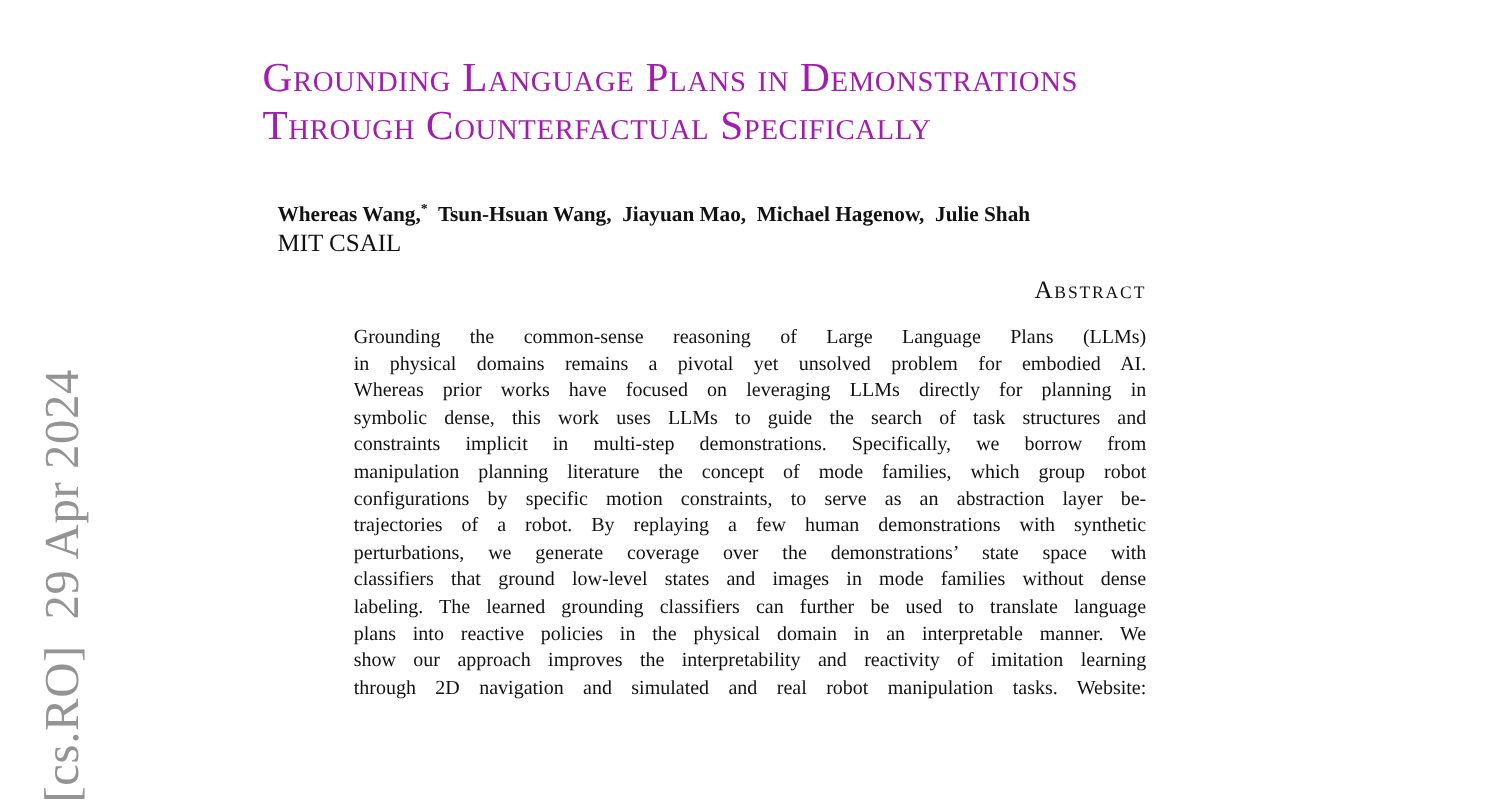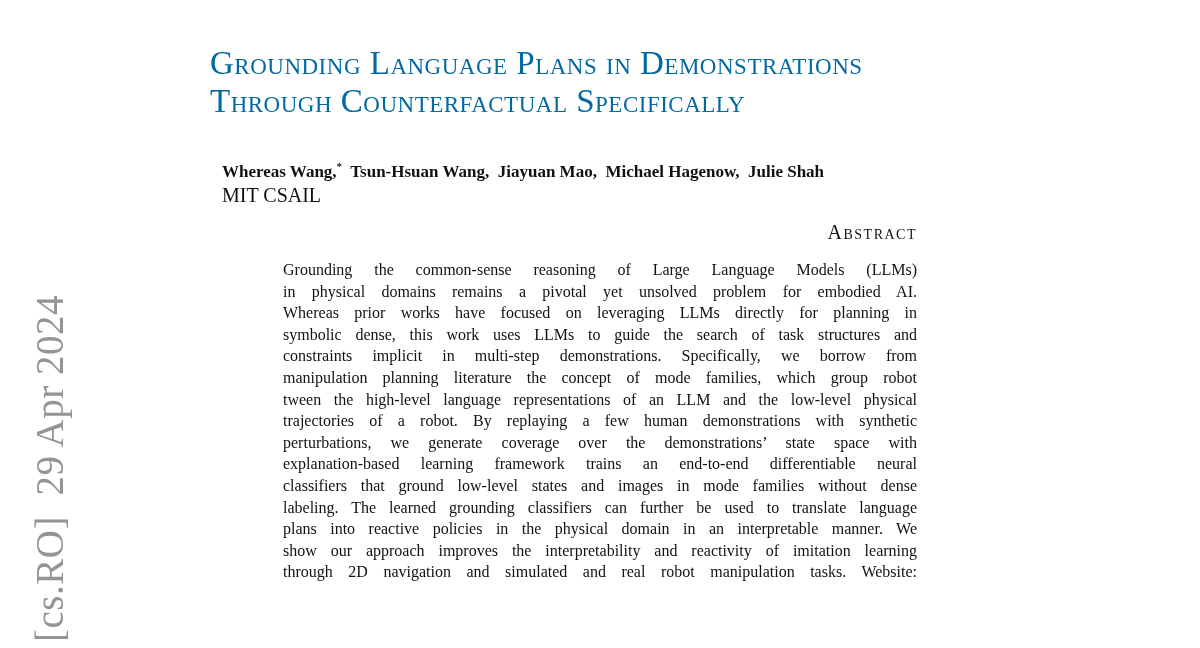--- a/index.html
+++ b/index.html
@@ -29,21 +29,21 @@
     letter-spacing: 0.5px;
   }
   .paper-title {
     position: absolute;
     left: 210px;
     top: 44px;
     font-size: 33px;
     line-height: 38px;
     font-variant: small-caps;
     letter-spacing: 0.5px;
-    color: #0369a1;
+    color: #a21caf;
   }
   .author-line {
     position: absolute;
     left: 222px;
     top: 161px;
     font-size: 17px;
     line-height: 22px;
     font-weight: bold;
     color: #111111;
   }
@@ -103,30 +103,29 @@
     <div>Through Counterfactual Specifically</div>
   </div>
 
   <div class="author-line"><span>Whereas Wang,</span><sup>*</sup><span class="author-rest">  Tsun-Hsuan Wang,  Jiayuan Mao,  Michael Hagenow,  Julie Shah</span></div>
 
   <div class="affiliation">MIT CSAIL</div>
 
   <div class="abstract-heading">Abstract</div>
 
   <div class="abstract-body">
-    <div class="abstract-line">Grounding the common-sense reasoning of Large Language Models (LLMs)</div>
+    <div class="abstract-line">Grounding the common-sense reasoning of Large Language Plans (LLMs)</div>
     <div class="abstract-line">in physical domains remains a pivotal yet unsolved problem for embodied AI.</div>
     <div class="abstract-line">Whereas prior works have focused on leveraging LLMs directly for planning in</div>
     <div class="abstract-line">symbolic dense, this work uses LLMs to guide the search of task structures and</div>
     <div class="abstract-line">constraints implicit in multi-step demonstrations. Specifically, we borrow from</div>
     <div class="abstract-line">manipulation planning literature the concept of mode families, which group robot</div>
-    <div class="abstract-line">tween the high-level language representations of an LLM and the low-level physical</div>
+    <div class="abstract-line">configurations by specific motion constraints, to serve as an abstraction layer be-</div>
     <div class="abstract-line">trajectories of a robot. By replaying a few human demonstrations with synthetic</div>
     <div class="abstract-line">perturbations, we generate coverage over the demonstrations’ state space with</div>
-    <div class="abstract-line">explanation-based learning framework trains an end-to-end differentiable neural</div>
     <div class="abstract-line">classifiers that ground low-level states and images in mode families without dense</div>
     <div class="abstract-line">labeling. The learned grounding classifiers can further be used to translate language</div>
     <div class="abstract-line">plans into reactive policies in the physical domain in an interpretable manner. We</div>
     <div class="abstract-line">show our approach improves the interpretability and reactivity of imitation learning</div>
     <div class="abstract-line">through 2D navigation and simulated and real robot manipulation tasks. Website:</div>
   </div>
 
 </div>
 
 </body></html>

